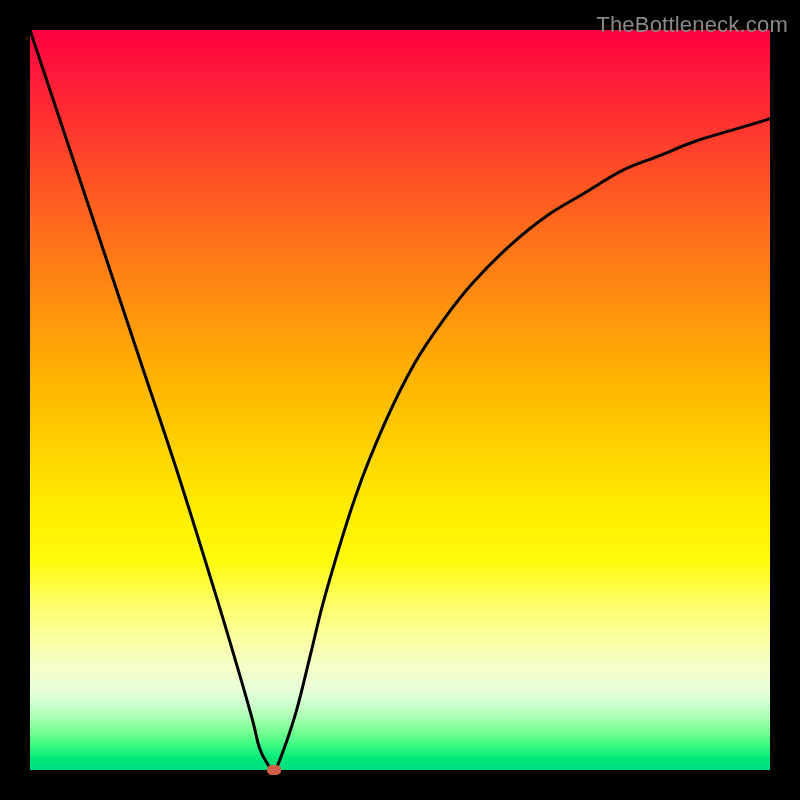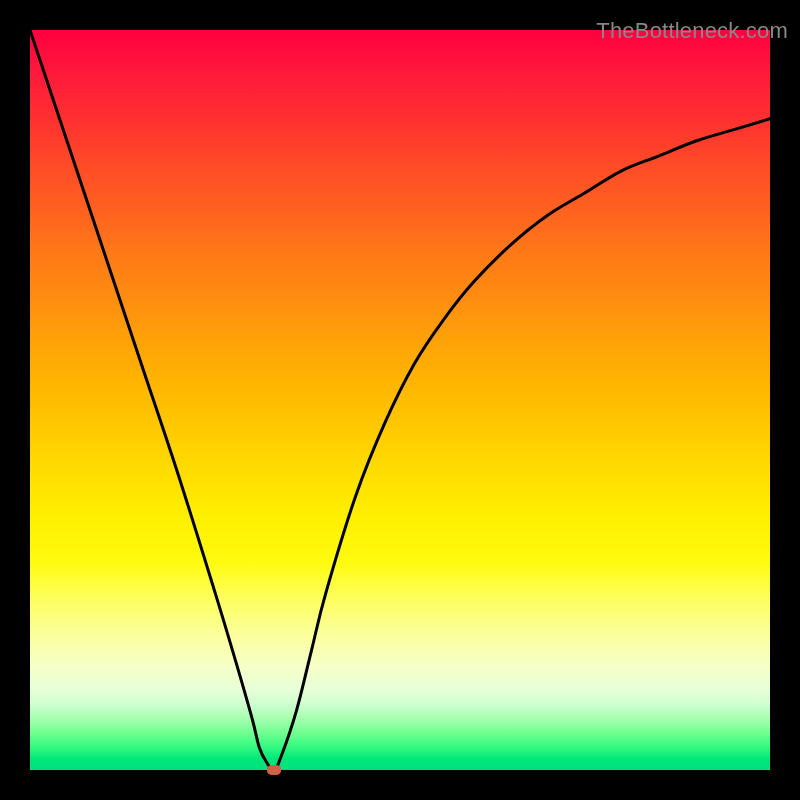--- a/index.html
+++ b/index.html
@@ -44,21 +44,21 @@
       #d0ffd0 91%,
       #a8ffb0 93%,
       #70ff90 95%,
       #30f880 97%,
       #00e878 98.5%,
       #00df80 100%
     );
   }
   .watermark {
     position: absolute;
-    top: 18px;
+    top: 12px;
     right: 12px;
     color: #888;
     font-size: 22px;
     font-weight: 500;
     letter-spacing: 0.2px;
     z-index: 10;
   }
   svg.curve {
     position: absolute;
     left: 0;

